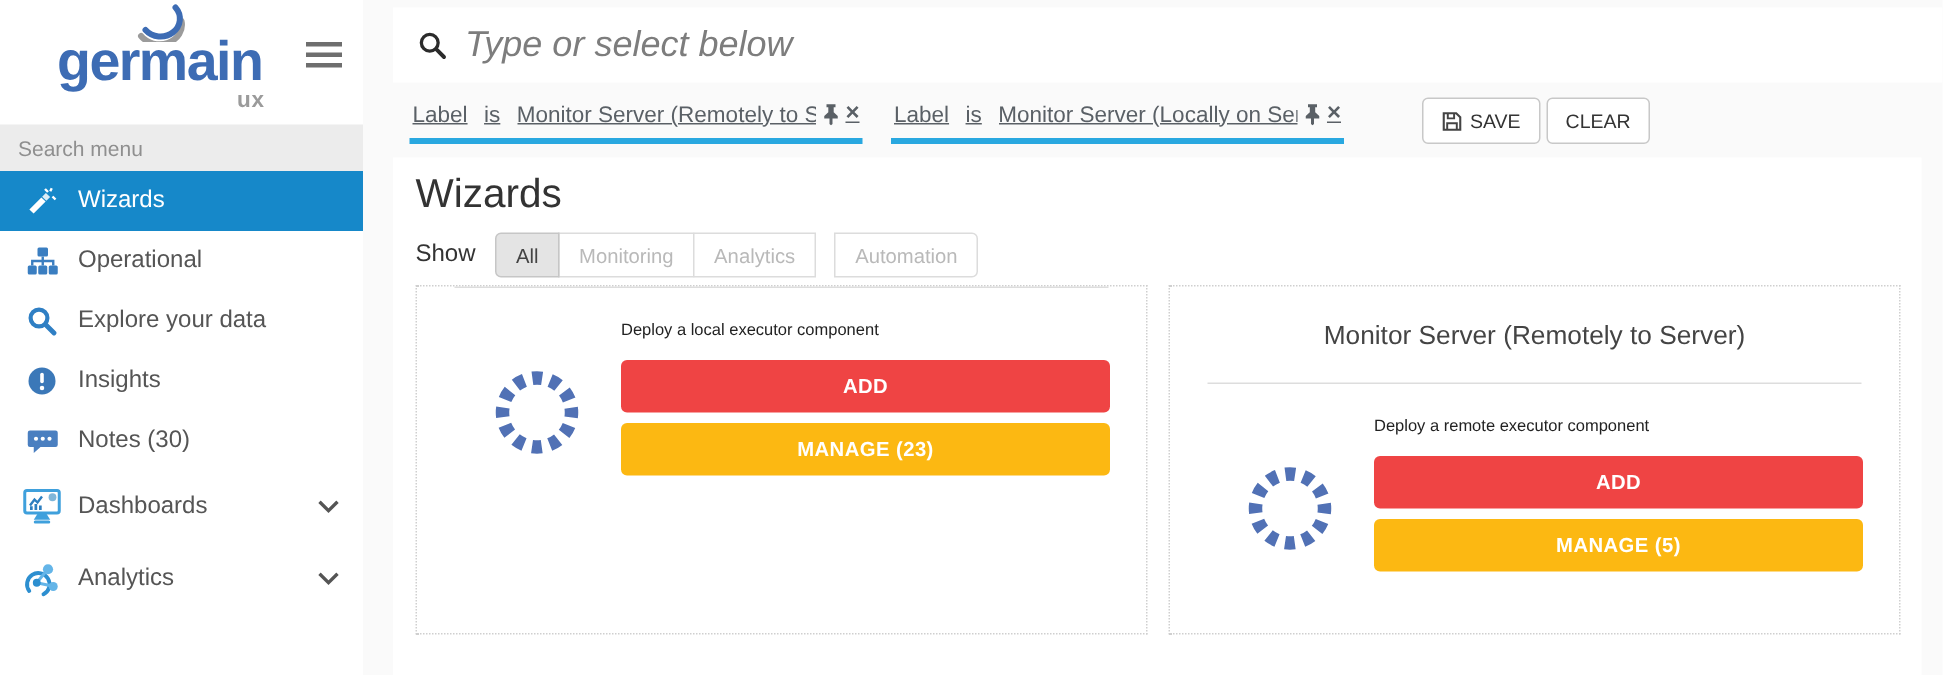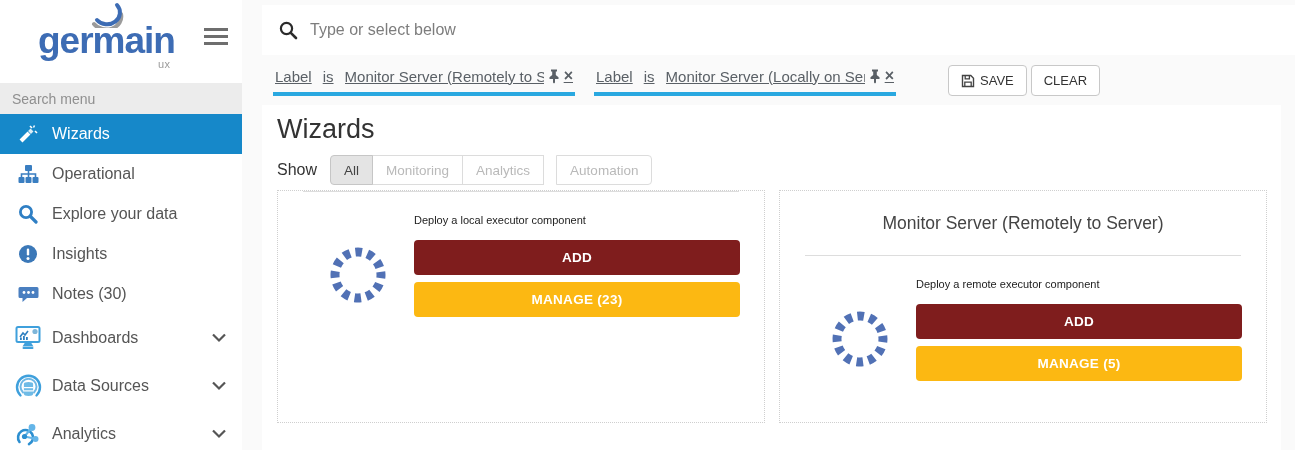--- a/index.html
+++ b/index.html
@@ -4,38 +4,38 @@
 <style>
   * { margin:0; padding:0; box-sizing:border-box; }
   html,body { width:1295px; height:450px; overflow:hidden; }
   body { font-family:"Liberation Sans","DejaVu Sans",sans-serif; background:#fafafa; position:relative; }
 
   
   .sidebar { position:absolute; left:0; top:0; width:242px; height:450px; background:#fff; z-index:2; }
   .logo-wrap { position:relative; height:83px; }
   .logo { position:absolute; left:38px; top:22px; font-size:37px; font-weight:600; color:#3d6cb4; letter-spacing:-1px; line-height:1; }
   .logo-swoosh { position:absolute; left:88px; top:2px; }
-  .logo-sub { position:absolute; left:158px; top:58px; font-size:11px; color:#9b9b9b; font-weight:400; letter-spacing:.5px; }
+  .logo-sub { position:absolute; left:158px; top:58px; font-size:15px; color:#9b9b9b; font-weight:700; letter-spacing:.5px; }
   .hamburger { position:absolute; right:14px; top:28px; width:24px; height:18px; cursor:pointer; }
   .hamburger span { display:block; height:3px; background:#6e6e6e; margin-bottom:4px; }
   .menu-search { width:242px; height:31px; border:none; background:#ececec; padding:0 12px; font-size:14px; color:#666; font-family:inherit; }
   .menu-search::placeholder { color:#8f8f8f; }
   .menu { list-style:none; }
   .menu li { display:flex; align-items:center; height:40px; padding:0 10px 0 13px; color:#555; font-size:16px; cursor:pointer; position:relative; }
   .menu li.big { height:48px; }
   .menu li.active { background:#1688c9; color:#fff; }
   .mi { width:30px; min-width:30px; display:flex; align-items:center; justify-content:center; margin-right:9px; }
   .chev { position:absolute; right:16px; top:50%; transform:translateY(-50%); }
 
   
   .main { position:absolute; left:242px; top:0; width:1053px; height:450px; background:#fafafa; }
   .content-panel { position:absolute; left:20px; top:105px; width:1019px; height:345px; background:#fff; }
 
   .top-search { position:absolute; left:20px; top:5px; width:1033px; height:50px; background:#fff; display:flex; align-items:center; padding-left:17px; }
-  .top-search input { border:none; outline:none; font-size:16px; color:#333; width:800px; margin-left:12px; font-family:inherit; }
+  .top-search input { border:none; outline:none; font-size:24px; color:#333; width:800px; margin-left:12px; font-family:inherit;font-style:italic; }
   .top-search input::placeholder { color:#7d7d7d; }
 
   .chips-row { position:absolute; left:31px; top:62px; height:38px; display:flex; align-items:flex-start; }
   .chip { width:302px; height:34px; border-bottom:4px solid #29a8e0; display:flex; align-items:center; padding:0 2px 2px 2px; margin-right:19px; font-size:15px; color:#5a6066;text-decoration:underline; }
   .chip .fld { margin-right:11px; }
   .chip .op { margin-right:11px; }
   .chip .val { flex:1; white-space:nowrap; overflow:hidden; }
   .chip .pin { margin:0 4px 0 4px; cursor:pointer; display:flex; }
   .chip .x { font-size:16px; font-weight:700; color:#5a6066; cursor:pointer; line-height:1; }
   .btn-ghost { height:31px; background:#fff; border:1px solid #c8c8c8; border-radius:4px; font-size:13px; color:#333; padding:0 12px; display:inline-flex; align-items:center; cursor:pointer; font-family:inherit; }
@@ -53,21 +53,21 @@
 
   .cards { position:absolute; left:35px; top:190px; display:flex; }
   .card { width:488px; height:233px; border:1px dotted #cfcfcf; background:#fff; margin-right:14px; }
   .card-title { height:64px; display:flex; align-items:center; justify-content:center; font-size:17.5px; color:#444; }
   .info-dot { width:17px; height:17px; background:#1b1b1b; border-radius:50%; color:#fff; font-size:11px; font-weight:700; display:inline-flex; align-items:center; justify-content:center; margin-left:8px; cursor:pointer; }
   .card-divider { border-top:1px solid #ddd; margin:0 25px; }
   .card-body { display:flex; padding:14px 24px 0 24px; }
   .spinner-box { width:112px; display:flex; align-items:center; justify-content:center; padding-top:26px; }
   .card-col { flex:1; }
   .card-desc { font-size:11px; color:#222; margin:8px 0 14px 0; }
-  .btn-add { display:block; width:100%; height:35px; background:#7f1d1d; color:#fff; border:none; border-radius:4px; font-size:13.5px; font-weight:700; letter-spacing:.3px; cursor:pointer; margin-bottom:7px; font-family:inherit; }
+  .btn-add { display:block; width:100%; height:35px; background:#ef4444; color:#fff; border:none; border-radius:4px; font-size:13.5px; font-weight:700; letter-spacing:.3px; cursor:pointer; margin-bottom:7px; font-family:inherit; }
   .btn-manage { display:block; width:100%; height:35px; background:#fcb812; color:#fff; border:none; border-radius:4px; font-size:13.5px; font-weight:700; letter-spacing:.3px; cursor:pointer; font-family:inherit; }
 </style>
 </head>
 <body>
 
 <div class="sidebar">
   <div class="logo-wrap">
     <svg class="logo-swoosh" width="40" height="26" viewBox="0 0 40 26">
       <path d="M6 22 A 15 13 0 0 0 33 12" fill="none" stroke="#9b9b9b" stroke-width="4" stroke-linecap="round"></path>
       <path d="M9 18 A 12 11 0 0 0 29 3" fill="none" stroke="#3d6cb4" stroke-width="4" stroke-linecap="round"></path>
@@ -145,37 +145,20 @@
           <polyline points="5,12 8,8 10,10 13,6" fill="none" stroke="#2d7fc0" stroke-width="1.6"></polyline>
           <rect x="5" y="12.5" width="1.8" height="2.5" fill="#2d7fc0"></rect>
           <rect x="8" y="11" width="1.8" height="4" fill="#2d7fc0"></rect>
           <rect x="11" y="12" width="1.8" height="3" fill="#2d7fc0"></rect>
           <circle cx="20" cy="6.5" r="2.6" fill="#7fb6d9"></circle>
           <path d="M10 17.5 h6 l2.5 4 h-11 Z" fill="#3fa0dc"></path>
           <rect x="7.5" y="22" width="11" height="2" rx="1" fill="#3fa0dc"></rect>
         </svg>
       </span>
       <span>Dashboards</span>
-      <svg class="chev" width="14" height="9" viewBox="0 0 14 9">
-        <polyline points="1,1 7,7 13,1" fill="none" stroke="#555" stroke-width="2.2"></polyline>
-      </svg>
-    </li>
-    <li class="big">
-      <span class="mi">
-        <svg width="27" height="27" viewBox="0 0 27 27">
-          <path d="M5.5 22.5 A 11.5 11.5 0 1 1 21.5 22.5" fill="none" stroke="#3fa0dc" stroke-width="2.4" stroke-linecap="round"></path>
-          <path d="M8 19.5 A 8 8 0 1 1 19 19.5" fill="none" stroke="#3fa0dc" stroke-width="2" stroke-linecap="round" opacity=".75"></path>
-          <ellipse cx="13.5" cy="11" rx="4.6" ry="1.9" fill="#6fbbe6"></ellipse>
-          <rect x="8.9" y="11" width="9.2" height="10" fill="#6fbbe6"></rect>
-          <rect x="8.9" y="14" width="9.2" height="1.2" fill="#fff"></rect>
-          <rect x="8.9" y="17.3" width="9.2" height="1.2" fill="#fff"></rect>
-          <ellipse cx="13.5" cy="21" rx="4.6" ry="1.9" fill="#6fbbe6"></ellipse>
-        </svg>
-      </span>
-      <span>Data Sources</span>
       <svg class="chev" width="14" height="9" viewBox="0 0 14 9">
         <polyline points="1,1 7,7 13,1" fill="none" stroke="#555" stroke-width="2.2"></polyline>
       </svg>
     </li>
     <li class="big">
       <span class="mi">
         <svg width="26" height="26" viewBox="0 0 26 26">
           <path d="M4.5 21 A 7.5 7.5 0 1 1 14 23.2" fill="none" stroke="#2d8fd0" stroke-width="2.6" stroke-linecap="round"></path>
           <line x1="9.5" y1="15.5" x2="16" y2="7.5" stroke="#64b5e8" stroke-width="2"></line>
           <line x1="9.5" y1="15.5" x2="19" y2="17.5" stroke="#64b5e8" stroke-width="2"></line>

